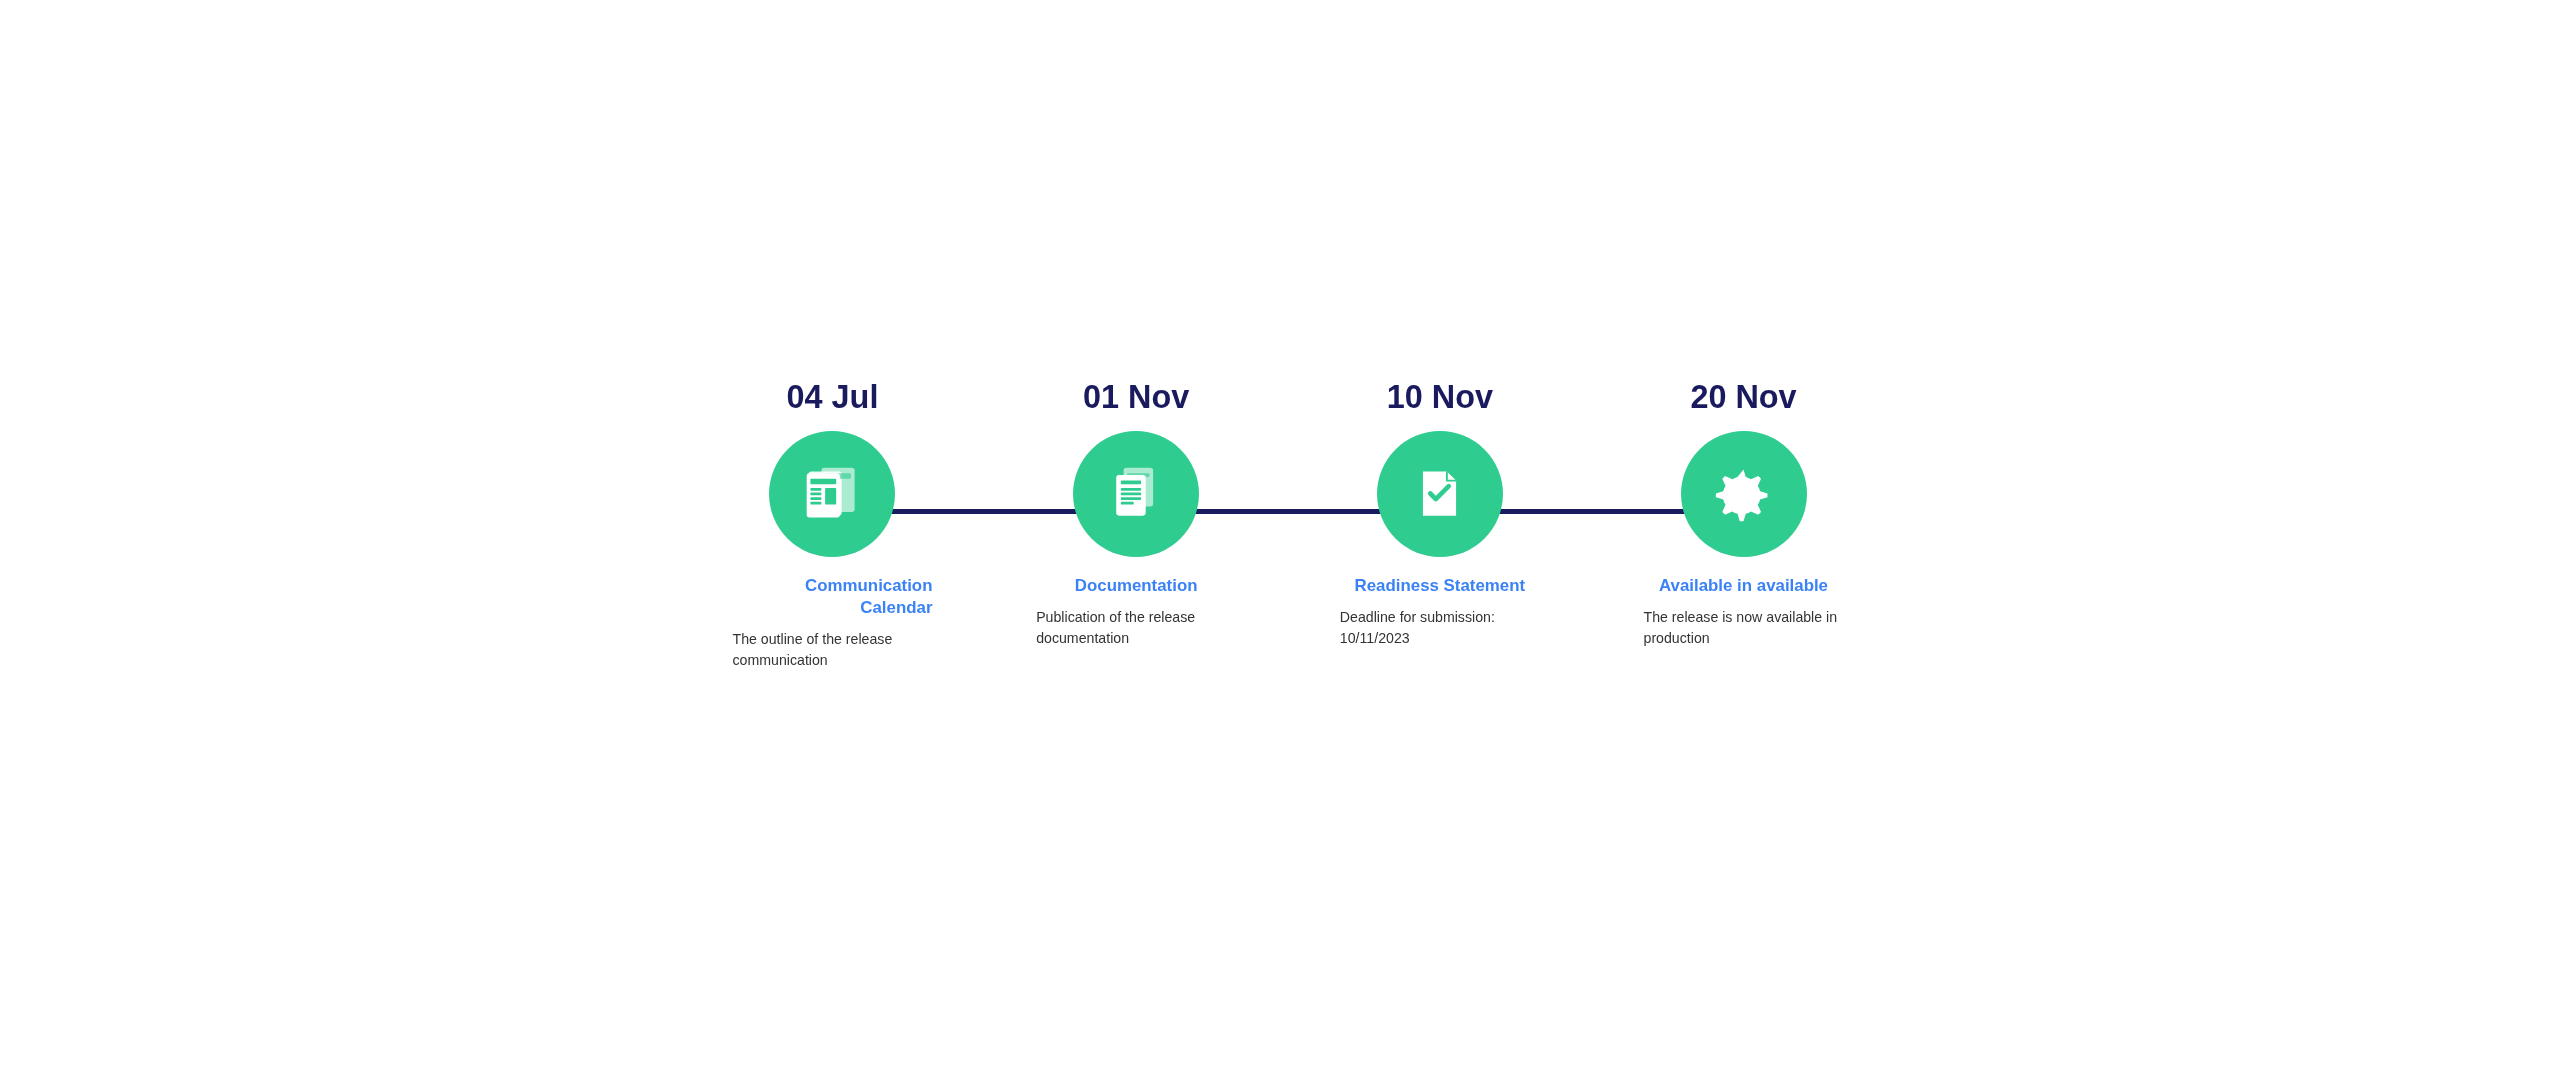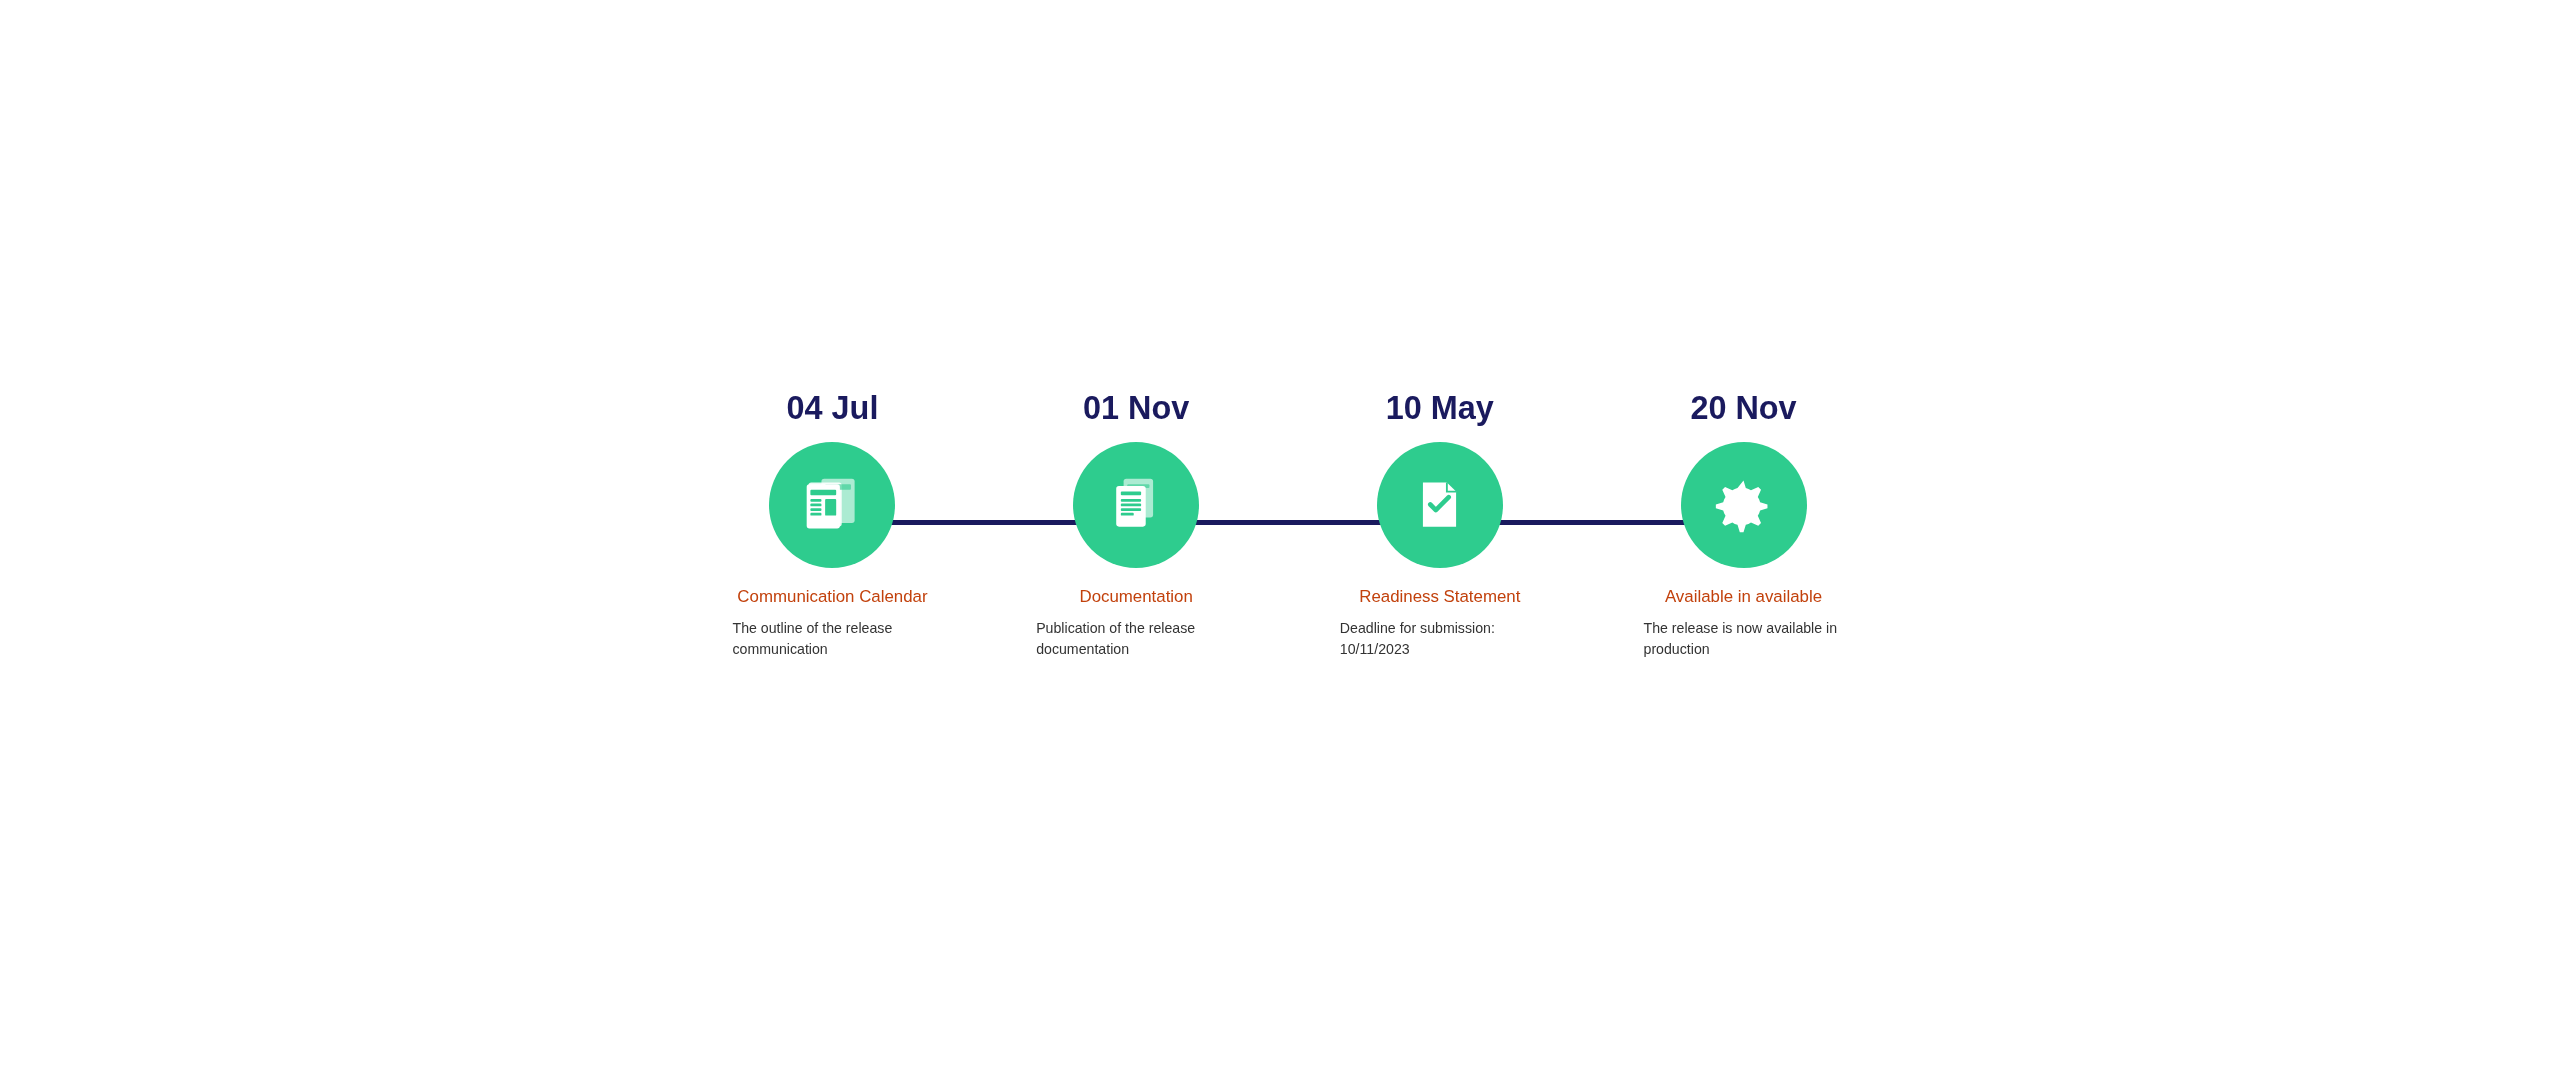--- a/index.html
+++ b/index.html
@@ -69,23 +69,23 @@
 
     .timeline-circle svg {
       width: 59px;
       height: 59px;
       fill: white;
       stroke: none;
     }
 
     .timeline-label {
       font-size: 1.25rem;
-      font-weight: 400;
-      color: #c2410c;
-      text-align: center;
+      font-weight: 700;
+      color: #3b82f6;
+      text-align: right;
       margin-top: 18.5px;
       margin-bottom: 10px;
       line-height: 1.3;
     }
 
     .timeline-desc {
       font-size: 1.05rem;
       color: #333;
       text-align: left;
       line-height: 1.5;
@@ -141,21 +141,21 @@
           <rect x="15" y="36" width="22" height="3" rx="1" fill="#2ecc8e"></rect>
           <rect x="15" y="41" width="14" height="3" rx="1" fill="#2ecc8e"></rect>
         </svg>
       </div>
       <div class="timeline-label">Documentation</div>
       <div class="timeline-desc">Publication of the release documentation</div>
     </div>
 
 
     <div class="timeline-item">
-      <div class="timeline-date">10 May</div>
+      <div class="timeline-date">10 Nov</div>
       <div class="timeline-circle">
         <svg viewBox="0 0 64 64" xmlns="http://www.w3.org/2000/svg">
 
           <path d="M14 8 H40 L50 18 V56 H14 Z" fill="white" stroke="none"></path>
           <path d="M40 8 L40 18 L50 18" fill="none" stroke="#2ecc8e" stroke-width="2"></path>
 
           <polyline points="22,32 28,38 42,24" fill="none" stroke="#2ecc8e" stroke-width="5" stroke-linecap="round" stroke-linejoin="round"></polyline>
         </svg>
       </div>
       <div class="timeline-label">Readiness Statement</div>

